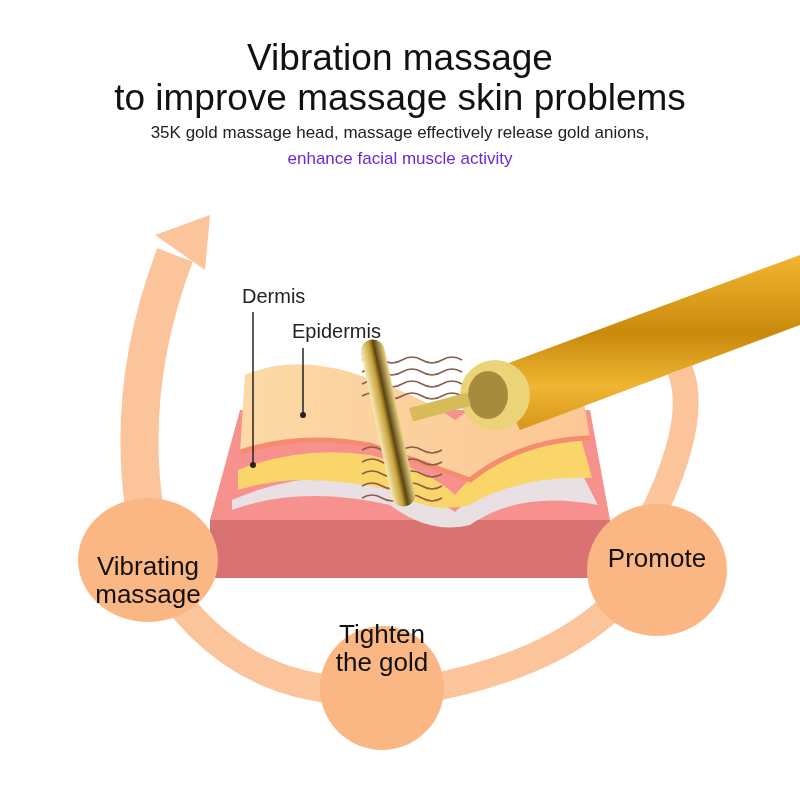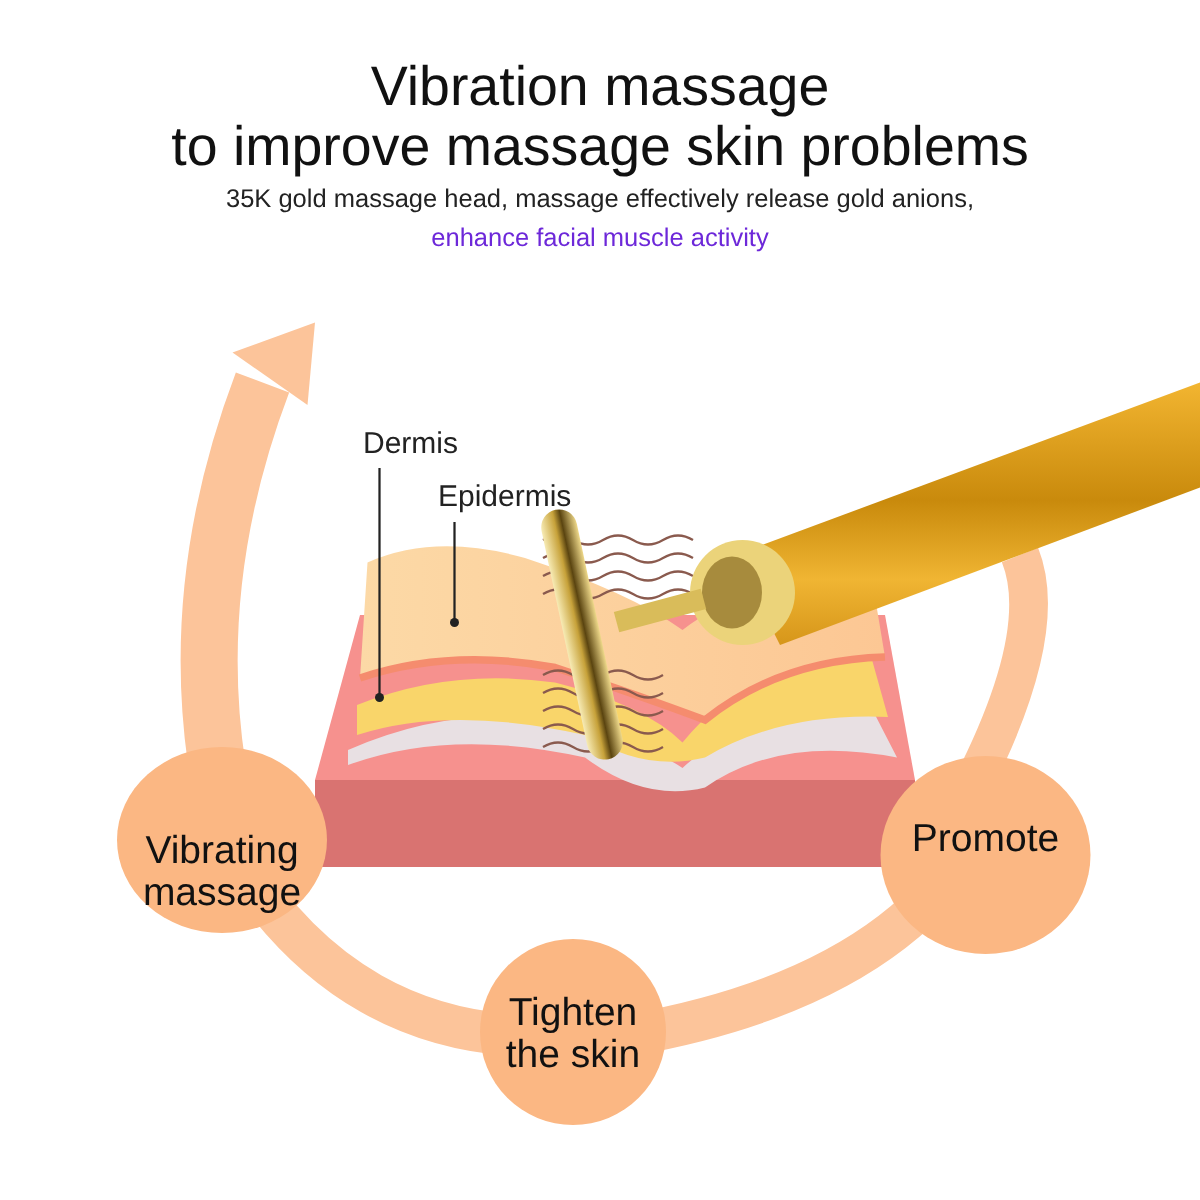--- a/index.html
+++ b/index.html
@@ -88,19 +88,19 @@
   <ellipse cx="657" cy="570" rx="70" ry="66" fill="#FBB783"></ellipse>
 </svg>
 
 <div class="layer-label" style="left:218px;top:285px;">Dermis</div>
 <div class="layer-label" style="left:268px;top:320px;">Epidermis</div>
 
 <div class="bubble-label" style="left:78px;top:534px;width:140px;margin-top:18px;">
   <div>Vibrating</div>
   <div>massage</div>
 </div>
-<div class="bubble-label" style="left:312px;top:660px;width:140px;text-align:center;">
+<div class="bubble-label" style="left:312px;top:620px;width:140px;text-align:center;">
   <div>Tighten</div>
-  <div>the skin</div>
+  <div>the gold</div>
 </div>
 <div class="bubble-label" style="left:582px;top:544px;width:150px;">
   <div>Promote</div>
 </div>
 
 </body></html>

